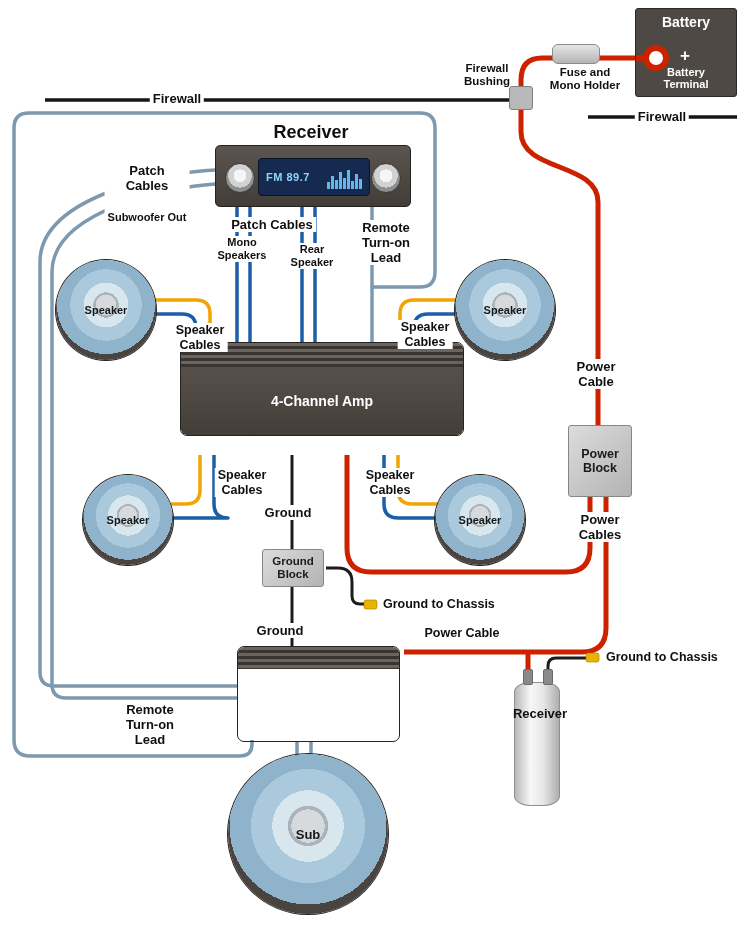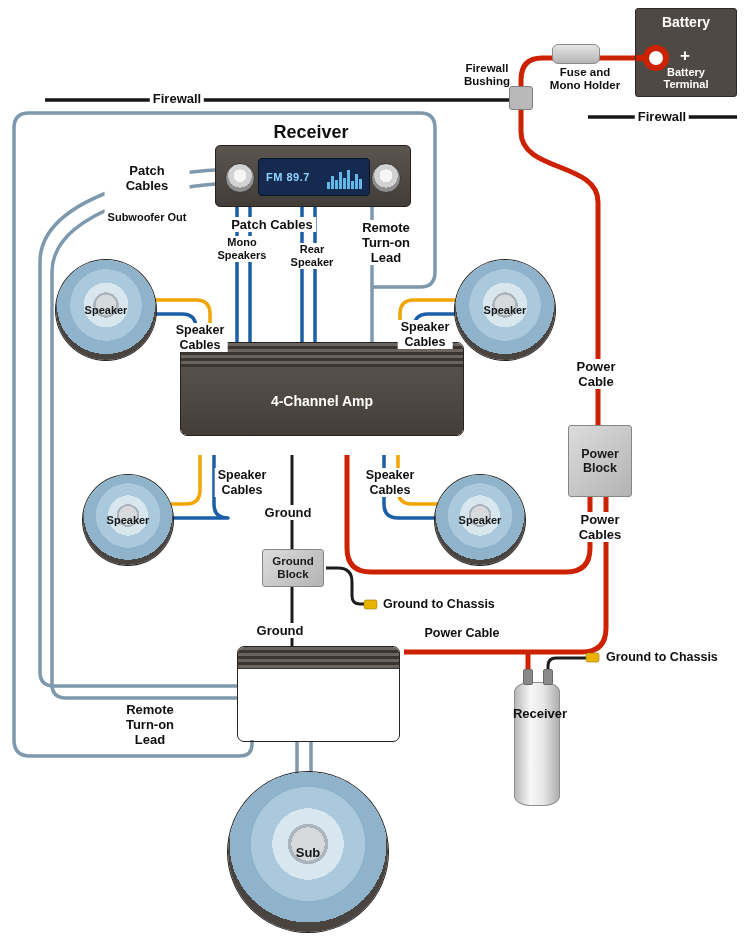--- a/index.html
+++ b/index.html
@@ -72,21 +72,21 @@
   .speaker{border-radius:50%;display:flex;align-items:center;justify-content:center;
     font-weight:bold;color:#14181b;
     background:radial-gradient(circle at 50% 45%,
       #d6dadd 0 14%, #aab4ba 14% 17%, #d8e6ee 17% 30%, #abc9dc 30% 48%,
       #8fb3ca 48% 66%, #4a4441 66% 75%, #302c2a 75% 100%);
     box-shadow:0 0 0 1px #232020;}
   .sp-tl{left:56px;top:260px;width:100px;height:100px;font-size:11px;}
   .sp-tr{left:455px;top:260px;width:100px;height:100px;font-size:11px;}
   .sp-bl{left:83px;top:475px;width:90px;height:90px;font-size:11px;}
   .sp-br{left:435px;top:475px;width:90px;height:90px;font-size:11px;}
-  .sp-sub{left:228px;top:772px;width:160px;height:160px;font-size:13px;}
+  .sp-sub{left:228px;top:754px;width:160px;height:160px;font-size:13px;}
   
   .cap{left:514px;top:682px;width:46px;height:124px;border:1px solid #8f8f8f;
     background:linear-gradient(90deg,#b9b9b9,#f7f7f7 35%,#e6e6e6 65%,#aeaeae);
     border-radius:16px/10px;}
   .cappost{position:absolute;width:8px;height:14px;background:#8a8a8a;border:1px solid #6a6a6a;
     border-radius:2px;z-index:2;}
   .post-pos{left:523px;top:669px;} .post-neg{left:543px;top:669px;}
 </style>
 </head>
 <body>

